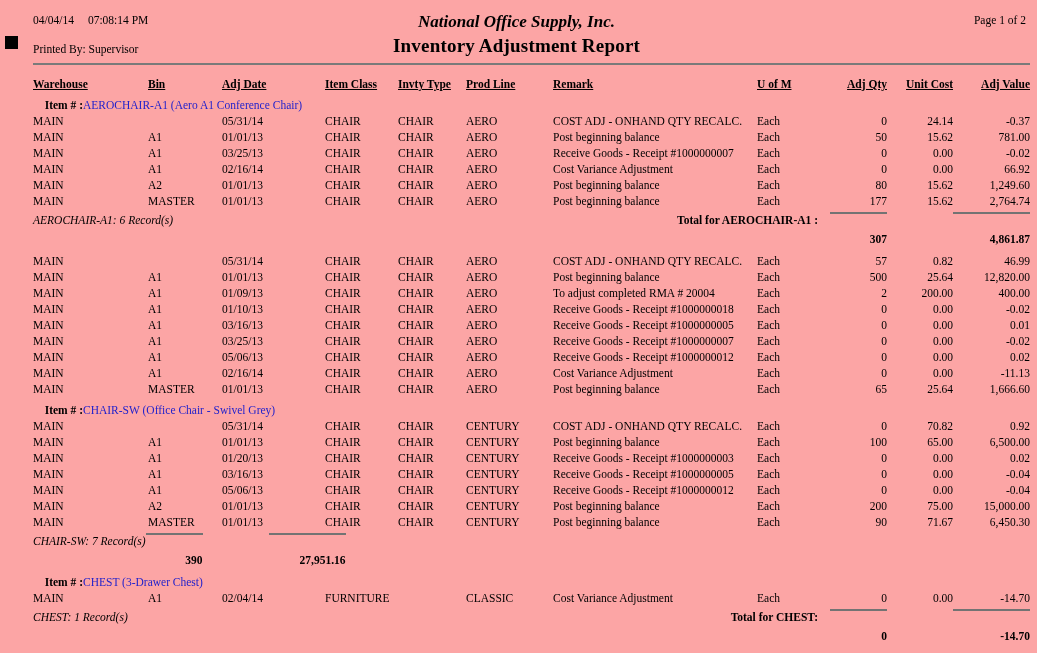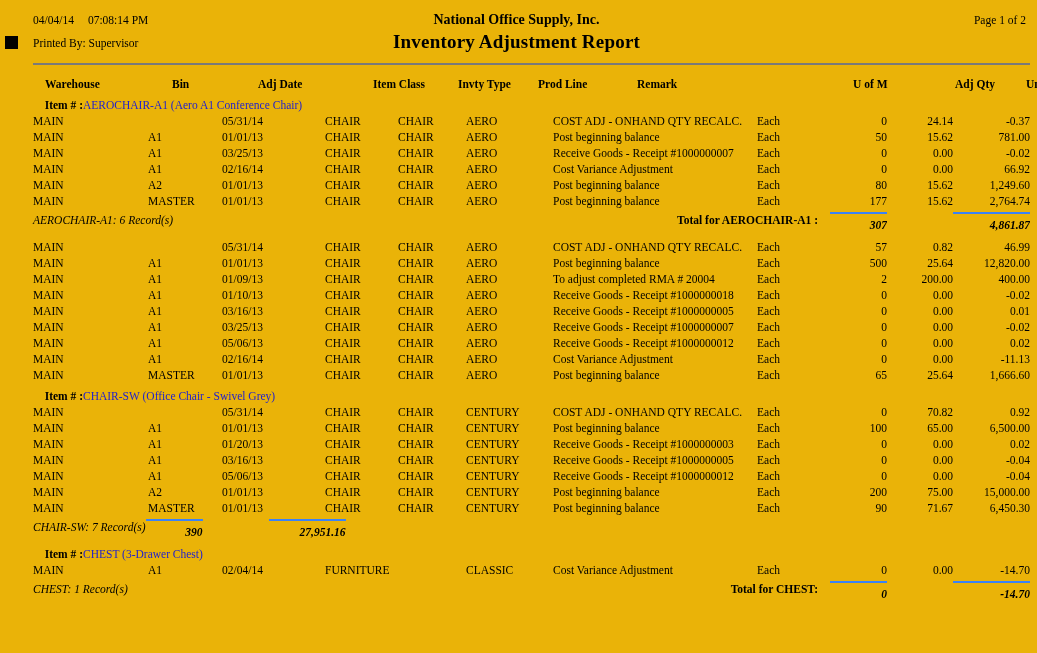--- a/index.html
+++ b/index.html
@@ -1,52 +1,52 @@
 <!DOCTYPE html>
 <html style="--link: #2222cc;"><head>
 <meta charset="utf-8">
 <style>
   html,body{margin:0;padding:0;background:#fff;}
   .page{
     position:relative;
     width:1037px;height:653px;
-    background:#eab308;
+    background:#fca5a5;
     box-sizing:border-box;
     padding:12px 7px 0 33px;
     font-family:"Liberation Serif","DejaVu Serif",serif;
     font-size:11.5px;color:#000;
     overflow:hidden;
   }
   .stray-mark{position:absolute;left:5px;top:36px;width:13px;height:13px;background:#000;}
   
   .hdr{position:relative;height:46px;}
   .hdr-left{position:absolute;left:0;top:2px;}
   .date-line .t{margin-left:14px;}
-  .printed-line{margin-top:11px;}
+  .printed-line{margin-top:17px;}
   .hdr-center{position:absolute;left:0;right:30px;top:0;text-align:center;}
-  .company{font-weight:bold;font-size:14px;}
+  .company{font-weight:bold;font-size:17px;font-style:italic;}
   .report-title{font-weight:bold;font-size:19px;margin-top:3px;letter-spacing:.2px;}
   .hdr-right{position:absolute;right:4px;top:2px;}
   .rule{height:2px;background:#7a7a7a;margin-top:5px;}
   
   .colheads{display:flex;font-weight:bold;margin-top:11px;height:16px;}
-  .colheads .c{margin-left:12px;}
+  .colheads .c{text-decoration:underline;}
   .c{display:inline-block;line-height:16px;white-space:nowrap;overflow:hidden;flex:0 0 auto;}
   .c0{width:115px}.c1{width:74px}.c2{width:103px}.c3{width:73px}.c4{width:68px}
   .c5{width:87px}.c6{width:204px}.c7{width:73px}
   .c8{width:57px;text-align:right}.c9{width:66px;text-align:right}.c10{width:77px;text-align:right}
   .group{margin-top:5px;}
   .item-row{height:16px;line-height:16px;}
   .item-label{font-weight:bold;display:inline-block;width:50px;text-align:right;}
   .item-name{color:var(--link,#2222cc);}
   .trow{display:flex;height:16px;}
   .total-row{display:flex;margin-top:3px;margin-bottom:6px;line-height:16px;}
   .rec{font-style:italic;flex:0 0 auto;}
   .tlabel{flex:1 1 auto;text-align:right;font-weight:bold;padding-right:12px;}
-  .tnum{font-weight:bold;border-top:2px solid #3b82f6;padding-top:3px;font-style:italic;}
+  .tnum{font-weight:bold;border-top:2px solid #737373;padding-top:17px;}
   .tspacer{flex:0 0 auto;width:66px;}
 </style>
 </head>
 <body>
 
 <div class="page">
   <div class="stray-mark"></div>
 
   <div class="hdr">
     <div class="hdr-left">

